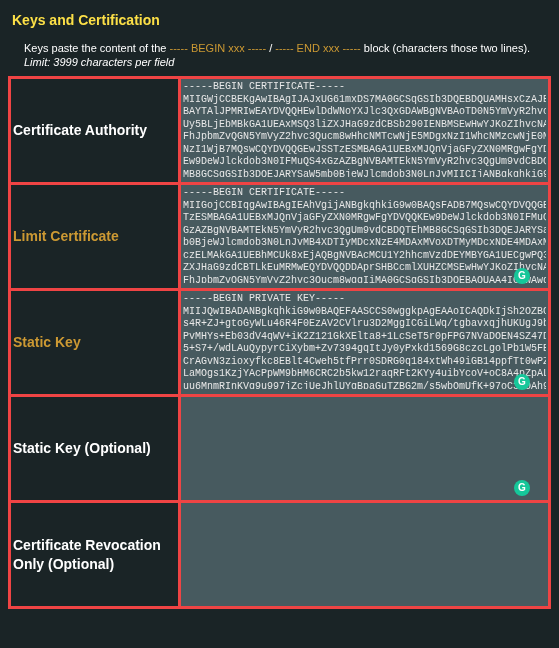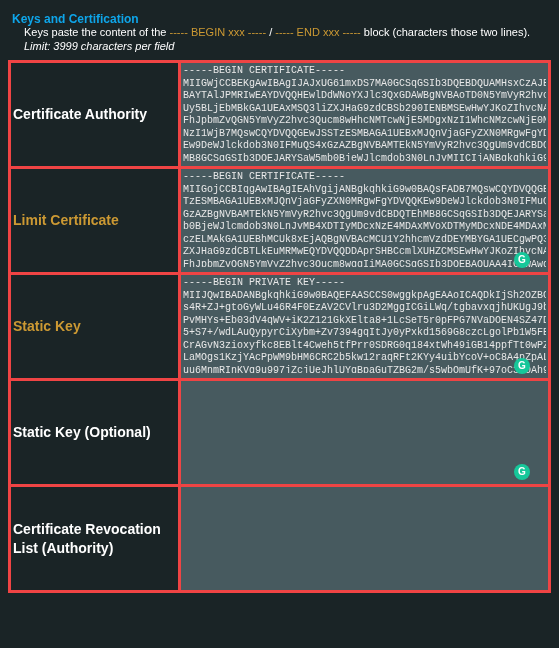--- a/index.html
+++ b/index.html
@@ -13,23 +13,24 @@
   font-size: 12px;
   color: #fff;
   width: 559px;
   height: 648px;
   overflow: hidden;
 }
 .container {
   padding: 12px 8px 8px 8px;
 }
 .section-title {
-  font-size: 12px;
+  font-size: 14px;
   font-weight: bold;
-  color: #0ea5e9;
+  color: #fde047;
+  margin-bottom: 14px;
   margin-left: 4px;
 }
 .hint {
   font-size: 11px;
   color: #fff;
   margin-left: 16px;
   margin-bottom: 2px;
 }
 .hint .dashes {
   color: #cc9933;
@@ -164,21 +165,21 @@
       </td>
     </tr>
     <tr>
       <td class="label">Static Key (Optional)</td>
       <td class="content">
         <textarea spellcheck="false" style=""></textarea>
         <div class="badge">G</div>
       </td>
     </tr>
     <tr>
-      <td class="label">Certificate Revocation List (Authority)</td>
+      <td class="label">Certificate Revocation Only (Optional)</td>
       <td class="content">
         <textarea spellcheck="false" style=""></textarea>
       </td>
     </tr>
   </tbody>
     </table>
 
 </div>
 
 </body></html>

